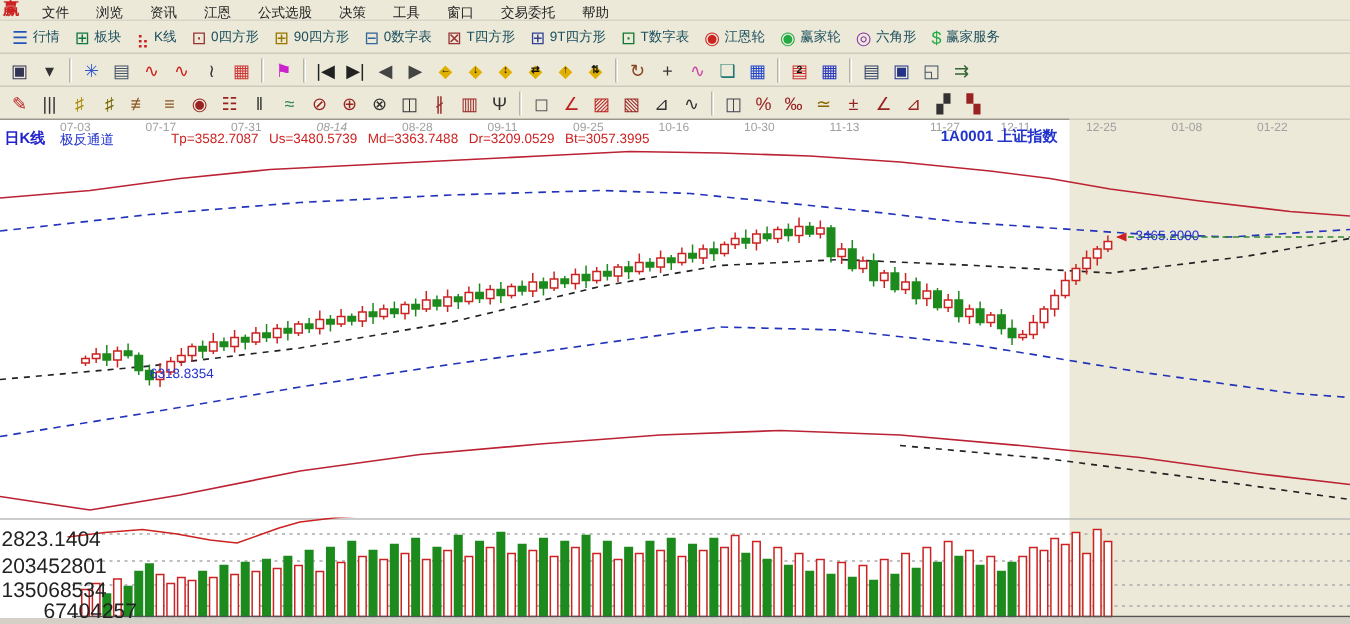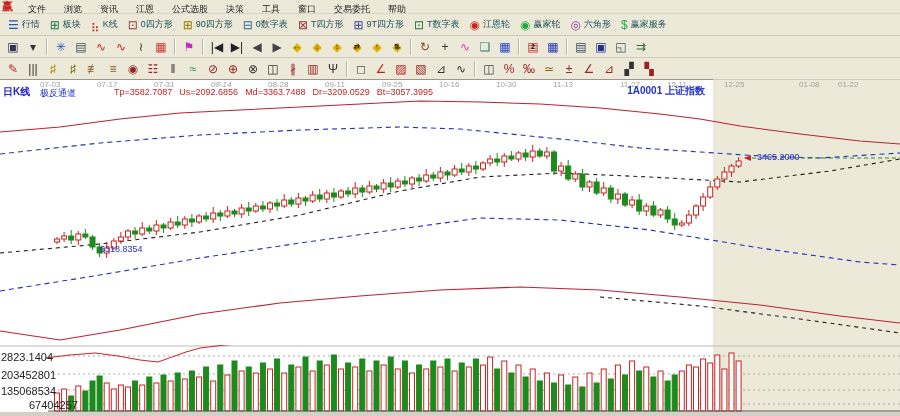--- a/index.html
+++ b/index.html
@@ -21,21 +21,21 @@
   .dates{position:absolute;top:0;left:0;width:900px;height:8px;}
   .dates span{position:absolute;font-size:8px;color:#a0a0a0;top:0;}
   .hdr{position:absolute;top:7px;left:0;width:900px;height:11px;font-size:9px;white-space:nowrap;}
   .hdr .period{position:absolute;left:3px;top:-2px;color:#2222cc;font-weight:bold;font-size:10px;}
   .hdr .ind{position:absolute;left:40px;color:#2233cc;}
   .hdr .vals{position:absolute;left:114px;color:#cc2222;}
   .hdr .vals span{margin-right:7px;}
   .symbol{position:absolute;top:4px;right:8px;font-size:10px;font-weight:bold;color:#2233cc;}
   svg{position:absolute;left:0;}
   .pricelabel{position:absolute;font-size:9px;color:#2233cc;background:transparent;}
-  .vlabel{position:absolute;font-size:11px;color:#222;width:47px;text-align:right;}
+  .vlabel{position:absolute;font-size:14px;color:#222;width:47px;text-align:right;}
   .bottomstrip{position:absolute;left:0;bottom:0;width:900px;height:4px;background:#d4d0c8;}
 </style>
 </head>
 <body>
 
 <div class="menubar">
   <span class="logo">赢</span>
   <span id="menu-items"><span class="menu-item">文件</span><span class="menu-item">浏览</span><span class="menu-item">资讯</span><span class="menu-item">江恩</span><span class="menu-item">公式选股</span><span class="menu-item">决策</span><span class="menu-item">工具</span><span class="menu-item">窗口</span><span class="menu-item">交易委托</span><span class="menu-item">帮助</span></span>
 </div>
 
@@ -178,27 +178,27 @@
       <span style="left: 211px; font-style: italic;">08-14</span>
       <span style="left: 268px;">08-28</span>
       <span style="left: 325px;">09-11</span>
       <span style="left: 382px;">09-25</span>
       <span style="left: 439px;">10-16</span>
       <span style="left: 496px;">10-30</span>
       <span style="left: 553px;">11-13</span>
       <span style="left: 620px;">11-27</span>
       <span style="left: 667px;">12-11</span>
       <span style="left: 724px;">12-25</span>
-      <span style="left: 799px;">01-08</span>
+      <span style="left: 781px;">01-08</span>
       <span style="left: 838px;">01-22</span>
     </div>
   <div class="hdr">
     <span class="period">日K线</span>
     <span class="ind">极反通道</span>
-    <span class="vals" id="indvals"><span>Tp=3582.7087</span><span>Us=2092.6856</span><span>Md=3363.7488</span><span>Dr=3209.0529</span><span>Bt=3057.3995</span></span>
+    <span class="vals" id="indvals"><span>Tp=3582.7087</span><span>Us=3480.5739</span><span>Md=3363.7488</span><span>Dr=3209.0529</span><span>Bt=3057.3995</span></span>
   </div>
   <div class="symbol">
     <span>1A0001</span>
     <span>上证指数</span>
   </div>
   <svg id="mainsvg" width="900" height="270" viewBox="0 79 900 270" style="top:0;">
       <polyline points="0,131 60,126 120,118 180,112 240,109 300,106 360,103 420,100 480,101 540,103 600,107 660,113 700,118 740,125 800,133 860,140 900,143" fill="none" stroke="#bb2233" stroke-width="1.1"></polyline>
       <polyline points="0,153 100,142 200,134 300,129 400,126 460,128 520,134 580,140 640,147 700,151 760,155 820,157 900,152" fill="none" stroke="#2233bb" stroke-width="1.1" stroke-dasharray="5,4"></polyline>
       <polyline points="0,252 100,243 200,231 300,214 400,190 480,176 560,172 650,176 740,181 830,170 900,158" fill="none" stroke="#222222" stroke-width="1.1" stroke-dasharray="4,4"></polyline>
       <polyline points="0,290 100,274 200,257 300,242 400,228 480,217 560,219 650,229 760,247 860,261 900,264" fill="none" stroke="#2233bb" stroke-width="1.1" stroke-dasharray="5,4"></polyline>

